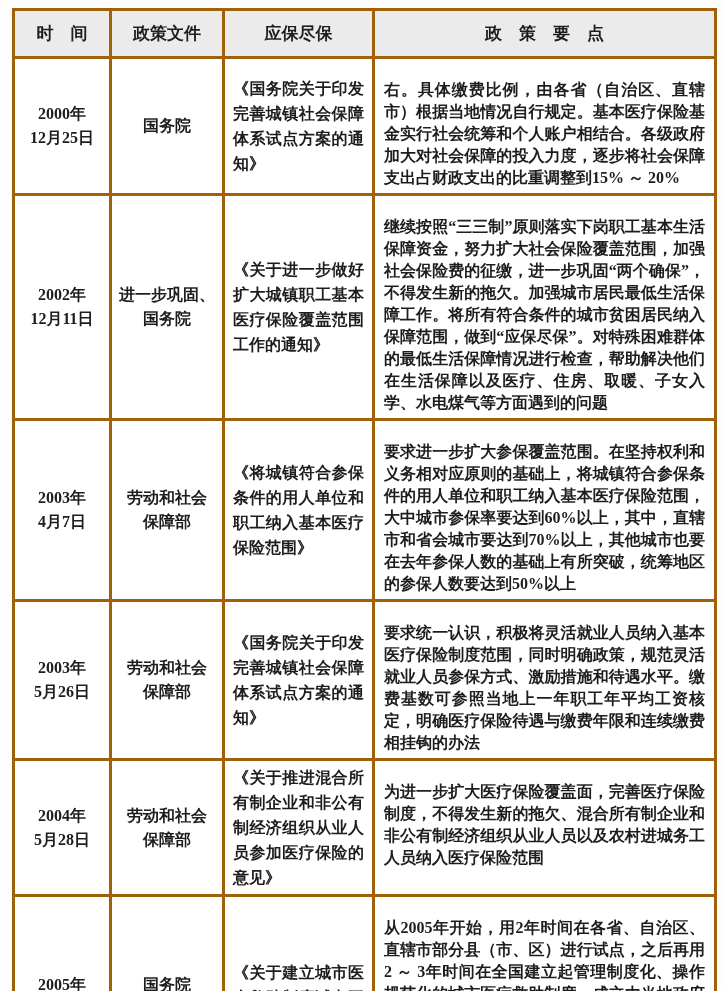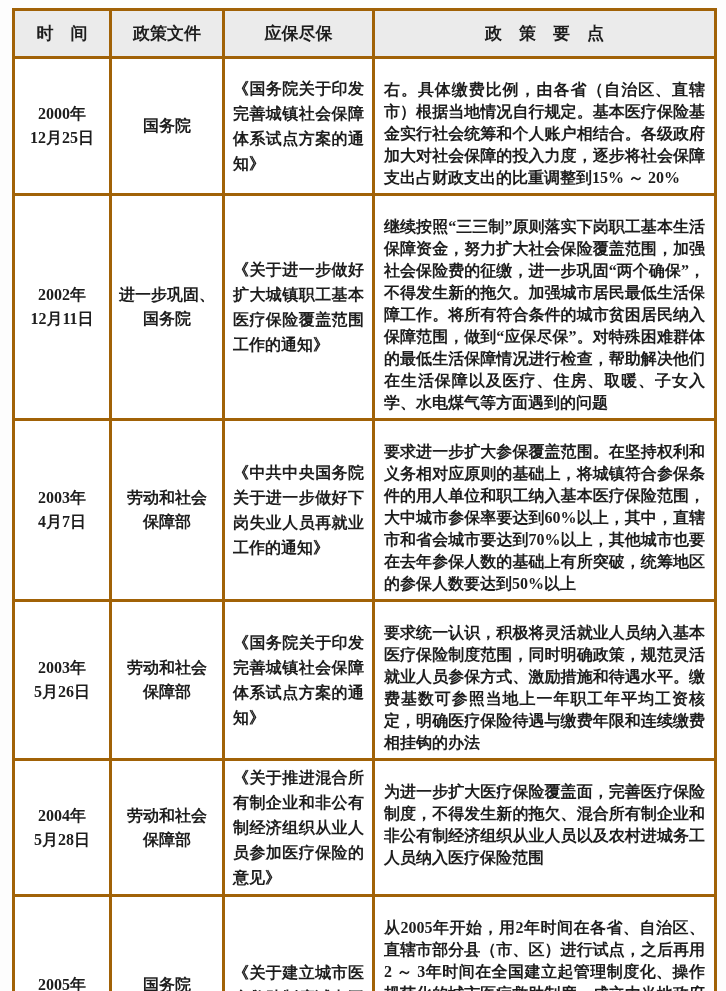--- a/index.html
+++ b/index.html
@@ -107,21 +107,21 @@
 
     <tr style="height:160px">
       <td class="c-time">
         <div>2003年</div>
         <div>4月7日</div>
       </td>
       <td class="c-dept">
         <div>劳动和社会</div>
         <div>保障部</div>
       </td>
-      <td class="c-doc">《中共中央国务院关于进一步做好下岗失业人员再就业工作的通知》</td>
+      <td class="c-doc">《将城镇符合参保条件的用人单位和职工纳入基本医疗保险范围》</td>
       <td class="c-points">要求进一步扩大参保覆盖范围。在坚持权利和义务相对应原则的基础上，将城镇符合参保条件的用人单位和职工纳入基本医疗保险范围，大中城市参保率要达到60%以上，其中，直辖市和省会城市要达到70%以上，其他城市也要在去年参保人数的基础上有所突破，统筹地区的参保人数要达到50%以上</td>
     </tr>
 
     <tr style="height:142px">
       <td class="c-time">
         <div>2003年</div>
         <div>5月26日</div>
       </td>
       <td class="c-dept">
         <div>劳动和社会</div>

